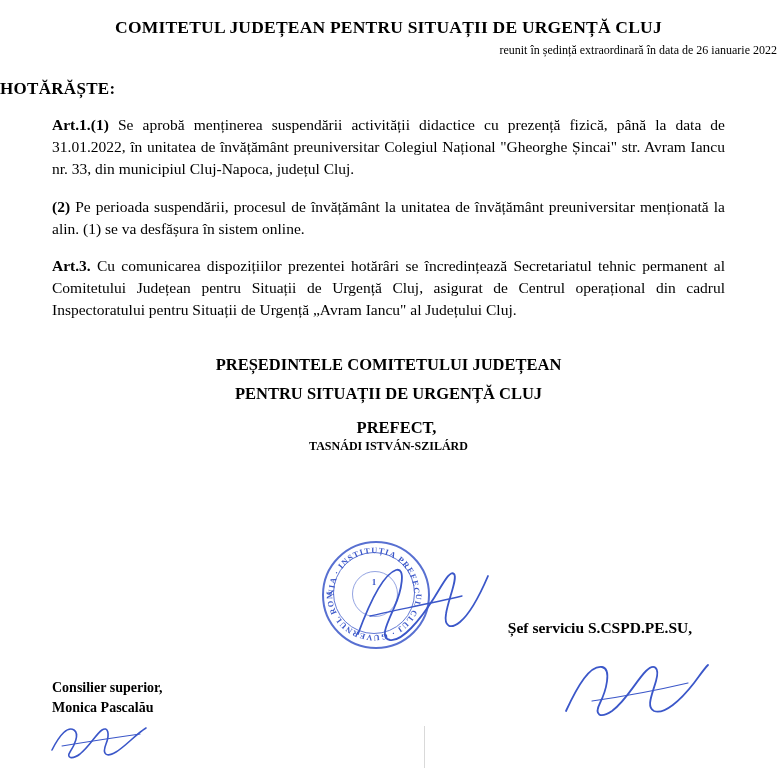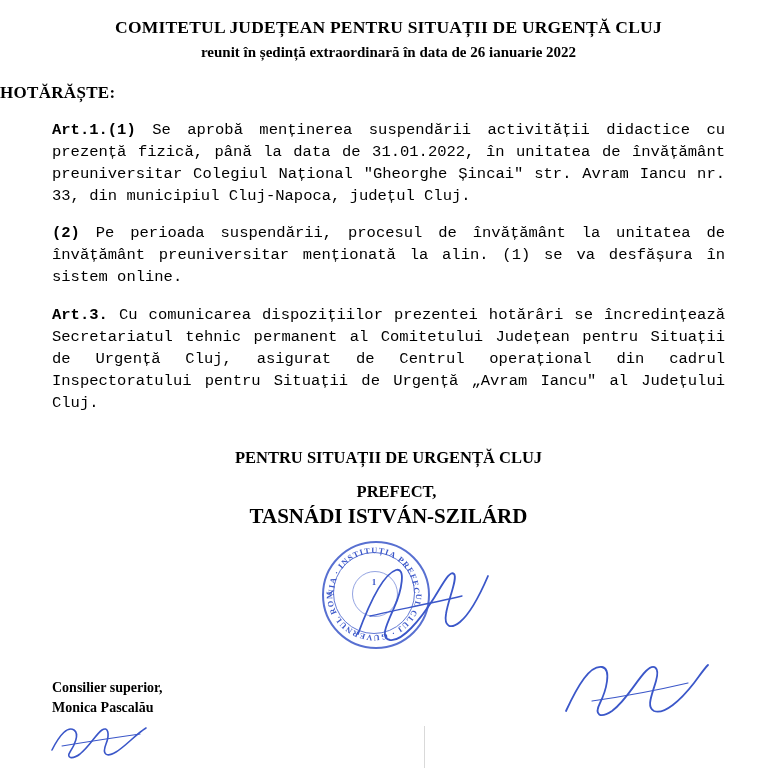--- a/index.html
+++ b/index.html
@@ -27,39 +27,39 @@
     text-align: center;
     padding-top: 16px;
   }
   .title-line-1 {
     font-weight: bold;
     font-size: 17.5px;
     letter-spacing: 0.2px;
     line-height: 1.35;
   }
   .title-line-2 {
-    font-weight: bold;
-    font-size: 15px;
+    font-weight: normal;
+    font-size: 12px;
     line-height: 1.5;
     margin-top: 1px;
+    text-align: right;
   }
   .decides {
     font-weight: bold;
     font-size: 17px;
     margin-top: 20px;
     letter-spacing: 0.3px;
   }
   .body-block {
     margin: 0 52px;
   }
   .para {
     text-align: justify;
     font-size: 15.5px;
     line-height: 1.42;
-    font-family: Liberation Mono, monospace;
   }
   .para .lead {
     font-weight: bold;
   }
   .signature-block {
     text-align: center;
     margin-top: 30px;
   }
   .sig-line-1, .sig-line-2 {
     font-weight: bold;
@@ -68,21 +68,21 @@
   }
   .sig-prefect {
     font-weight: bold;
     font-size: 16.5px;
     margin-top: 8px;
     line-height: 1.3;
     padding-left: 16px;
   }
   .sig-name {
     font-weight: bold;
-    font-size: 21px;
+    font-size: 12px;
     line-height: 1.35;
   }
   
   .stamp {
     position: absolute;
     left: 322px;
     top: 541px;
     width: 108px;
     height: 108px;
     pointer-events: none;
@@ -203,20 +203,21 @@
     <p class="para"><span class="lead">Art.1.(1)</span><span> Se aprobă menținerea suspendării activității didactice cu prezență fizică, până la data de 31.01.2022, în unitatea de învățământ preuniversitar Colegiul Național "Gheorghe Șincai" str. Avram Iancu nr. 33, din municipiul Cluj-Napoca, județul Cluj.</span></p>
 
     <p class="para"><span class="lead">(2)</span><span> Pe perioada suspendării, procesul de învățământ la unitatea de învățământ preuniversitar menționată la alin. (1) se va desfășura în sistem online.</span></p>
 
 
     <p class="para"><span class="lead">Art.3.</span><span> Cu comunicarea dispozițiilor prezentei hotărâri se încredințează Secretariatul tehnic permanent al Comitetului Județean pentru Situații de Urgență Cluj, asigurat de Centrul operațional din cadrul Inspectoratului pentru Situații de Urgență „Avram Iancu" al Județului Cluj.</span></p>
 
   </div>
 
   <div class="signature-block">
+    <div class="sig-line-1">PREȘEDINTELE COMITETULUI JUDEȚEAN</div>
     <div class="sig-line-2">PENTRU SITUAȚII DE URGENȚĂ CLUJ</div>
     <div class="sig-prefect">PREFECT,</div>
     <div class="sig-name">TASNÁDI ISTVÁN-SZILÁRD</div>
   </div>
 
   <div class="stamp">
     <div class="ring-outer"></div>
     <div class="ring-inner"></div>
     <div class="ring-core"></div>
     <svg width="108" height="108" viewBox="0 0 108 108">
@@ -233,20 +234,21 @@
     </svg>
     <div class="center-mark">1</div>
   </div>
 
   <svg class="sig-scribble sig-scribble-prefect" width="150" height="96" viewBox="0 0 150 96">
     <path d="M8 78 C 22 40, 34 18, 46 14 C 56 11, 52 34, 44 52 C 36 70, 30 82, 40 84 C 52 86, 70 64, 84 42 C 94 26, 100 14, 104 18 C 108 22, 98 44, 96 58 C 94 70, 100 74, 110 66 C 122 56, 132 34, 138 20" fill="none" stroke="#3b57c9" stroke-width="1.8" stroke-linecap="round"></path>
     <path d="M20 60 C 46 54, 78 48, 112 40" fill="none" stroke="#3b57c9" stroke-width="1.3" stroke-linecap="round"></path>
   </svg>
 
   <div class="right-block">
+    <div class="r1">Șef serviciu S.CSPD.PE.SU,</div>
   </div>
 
   <svg class="sig-scribble sig-scribble-sef" width="150" height="70" viewBox="0 0 150 70">
     <path d="M4 56 C 16 30, 28 10, 40 12 C 50 14, 44 36, 38 48 C 32 60, 38 64, 50 56 C 64 46, 74 26, 84 16 C 92 8, 98 12, 94 26 C 90 40, 84 52, 92 56 C 102 60, 118 46, 132 28 C 138 20, 142 14, 146 10" fill="none" stroke="#3b57c9" stroke-width="1.8" stroke-linecap="round"></path>
     <path d="M30 46 C 58 42, 92 36, 126 28" fill="none" stroke="#3b57c9" stroke-width="1.2" stroke-linecap="round"></path>
   </svg>
 
   <div class="bottom-left">
     <div class="b1">Consilier superior,</div>
     <div class="b2">Monica Pascalău</div>

